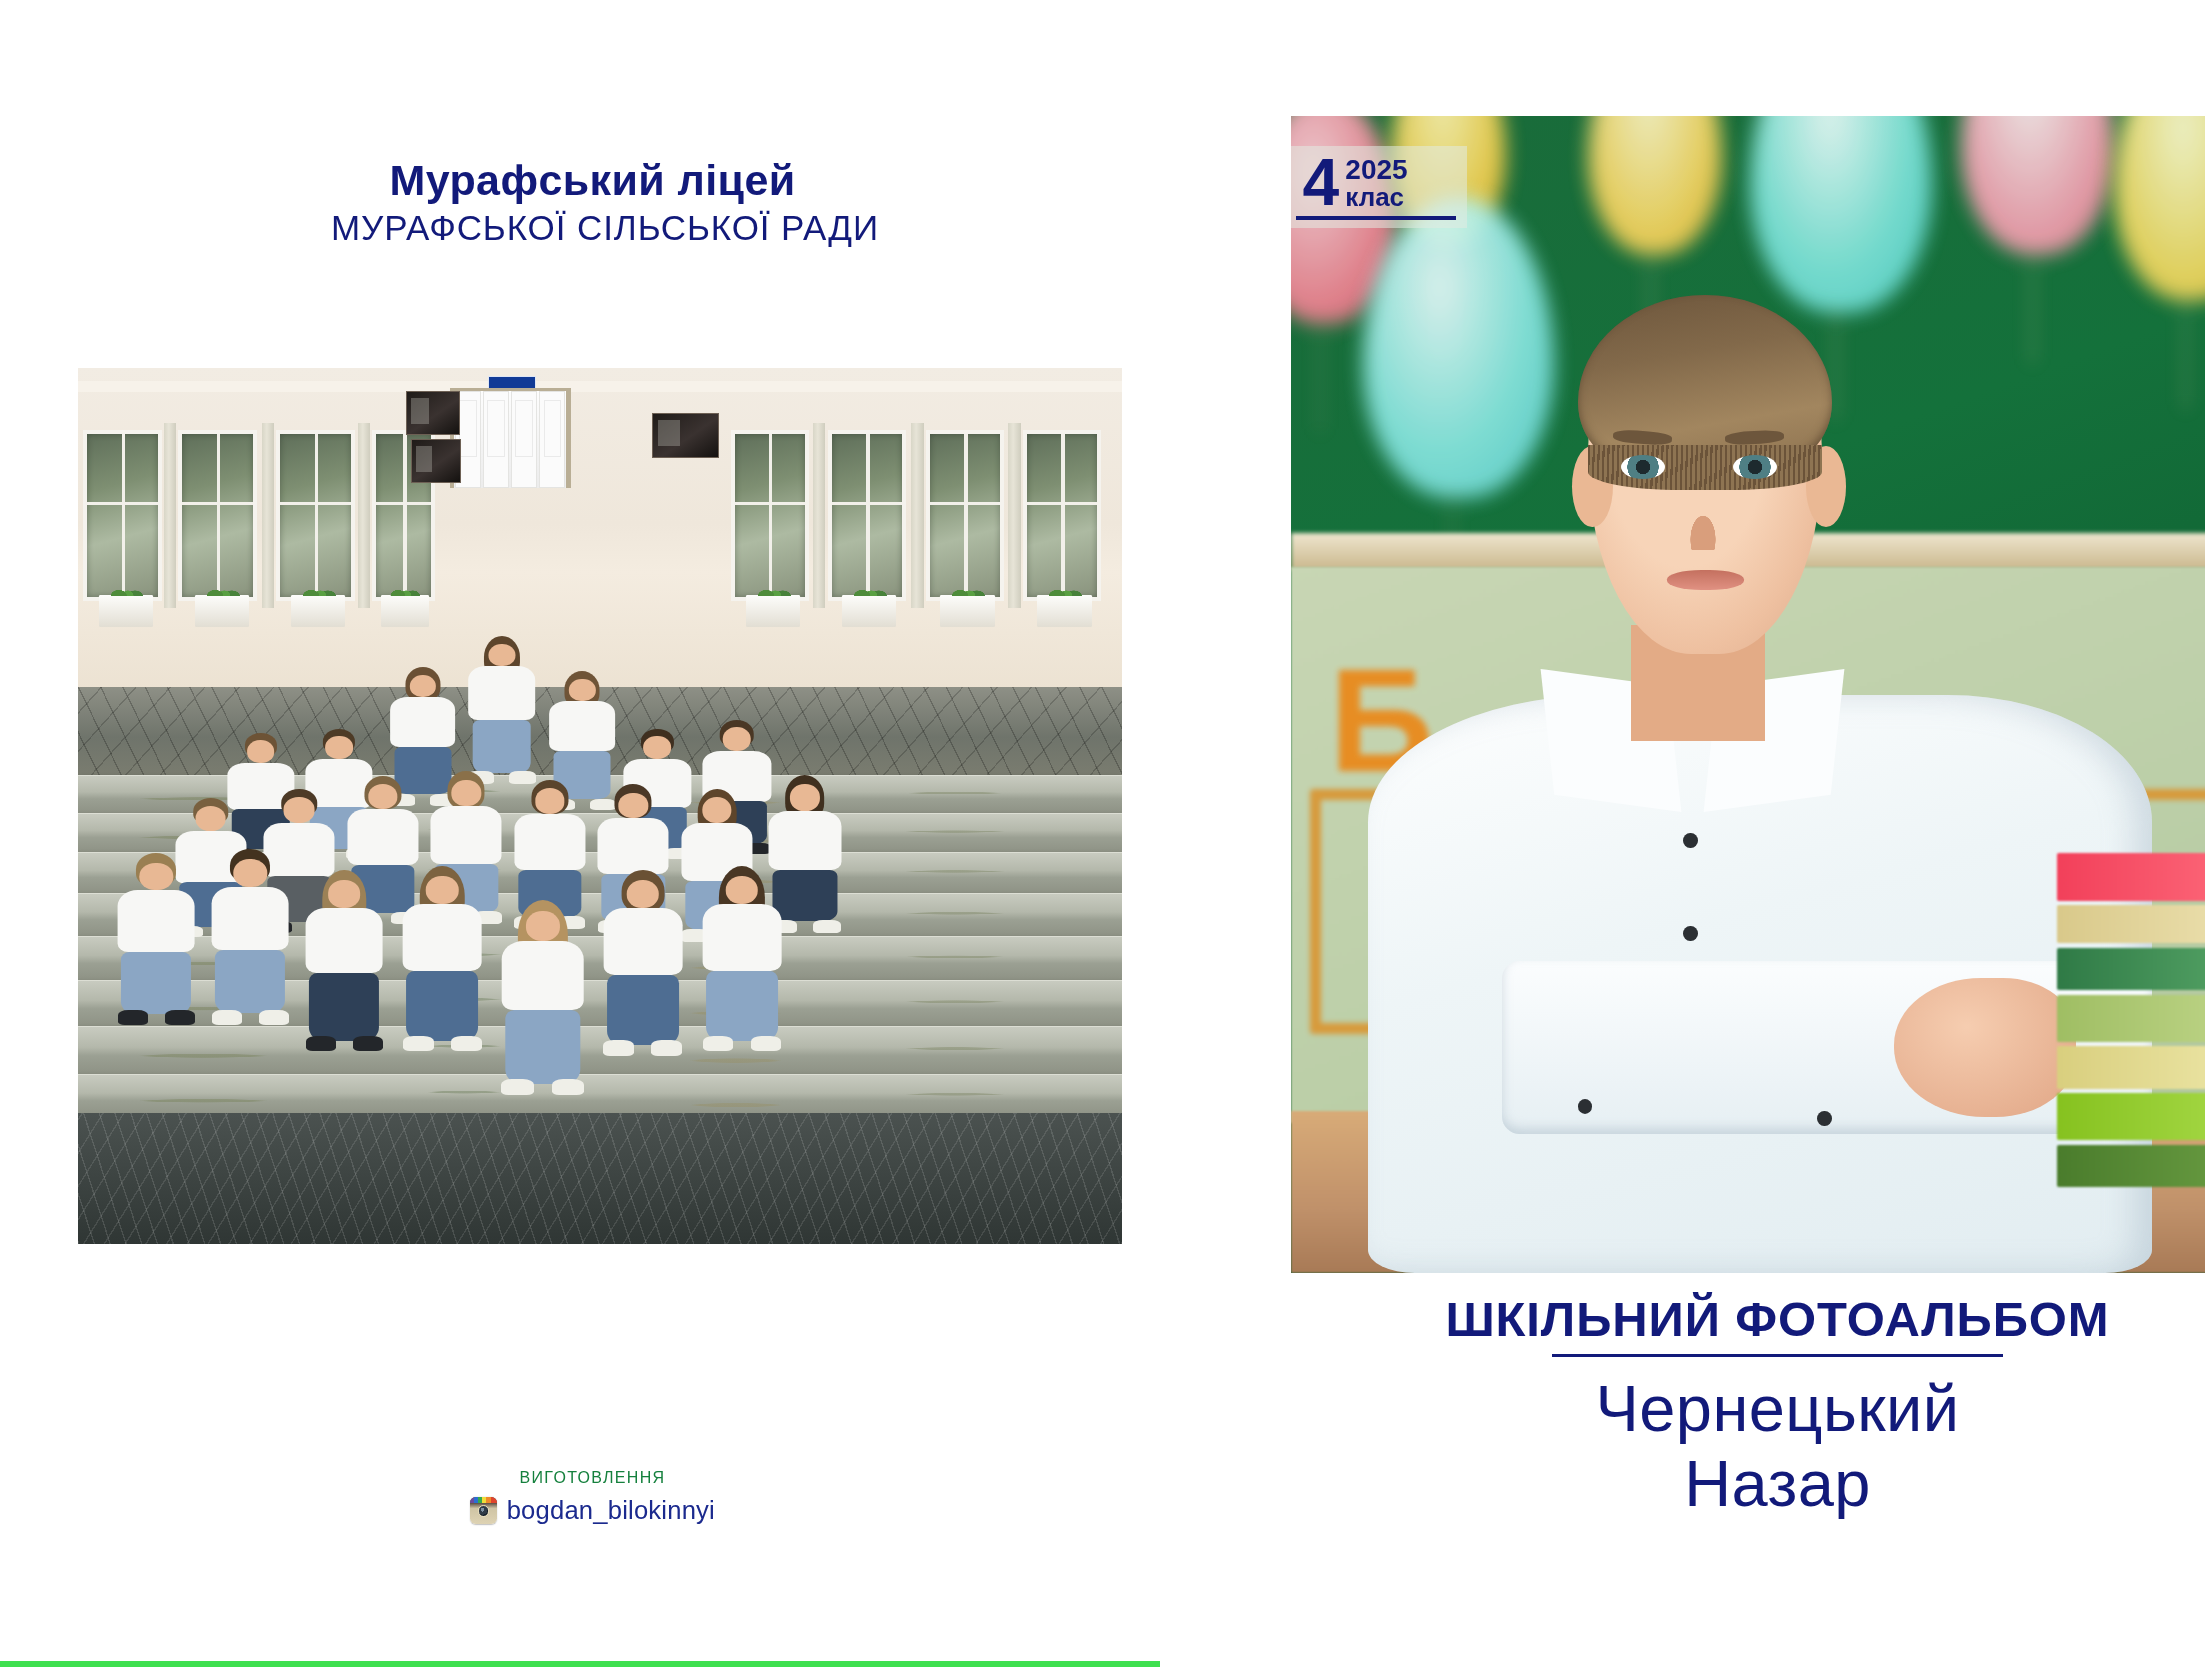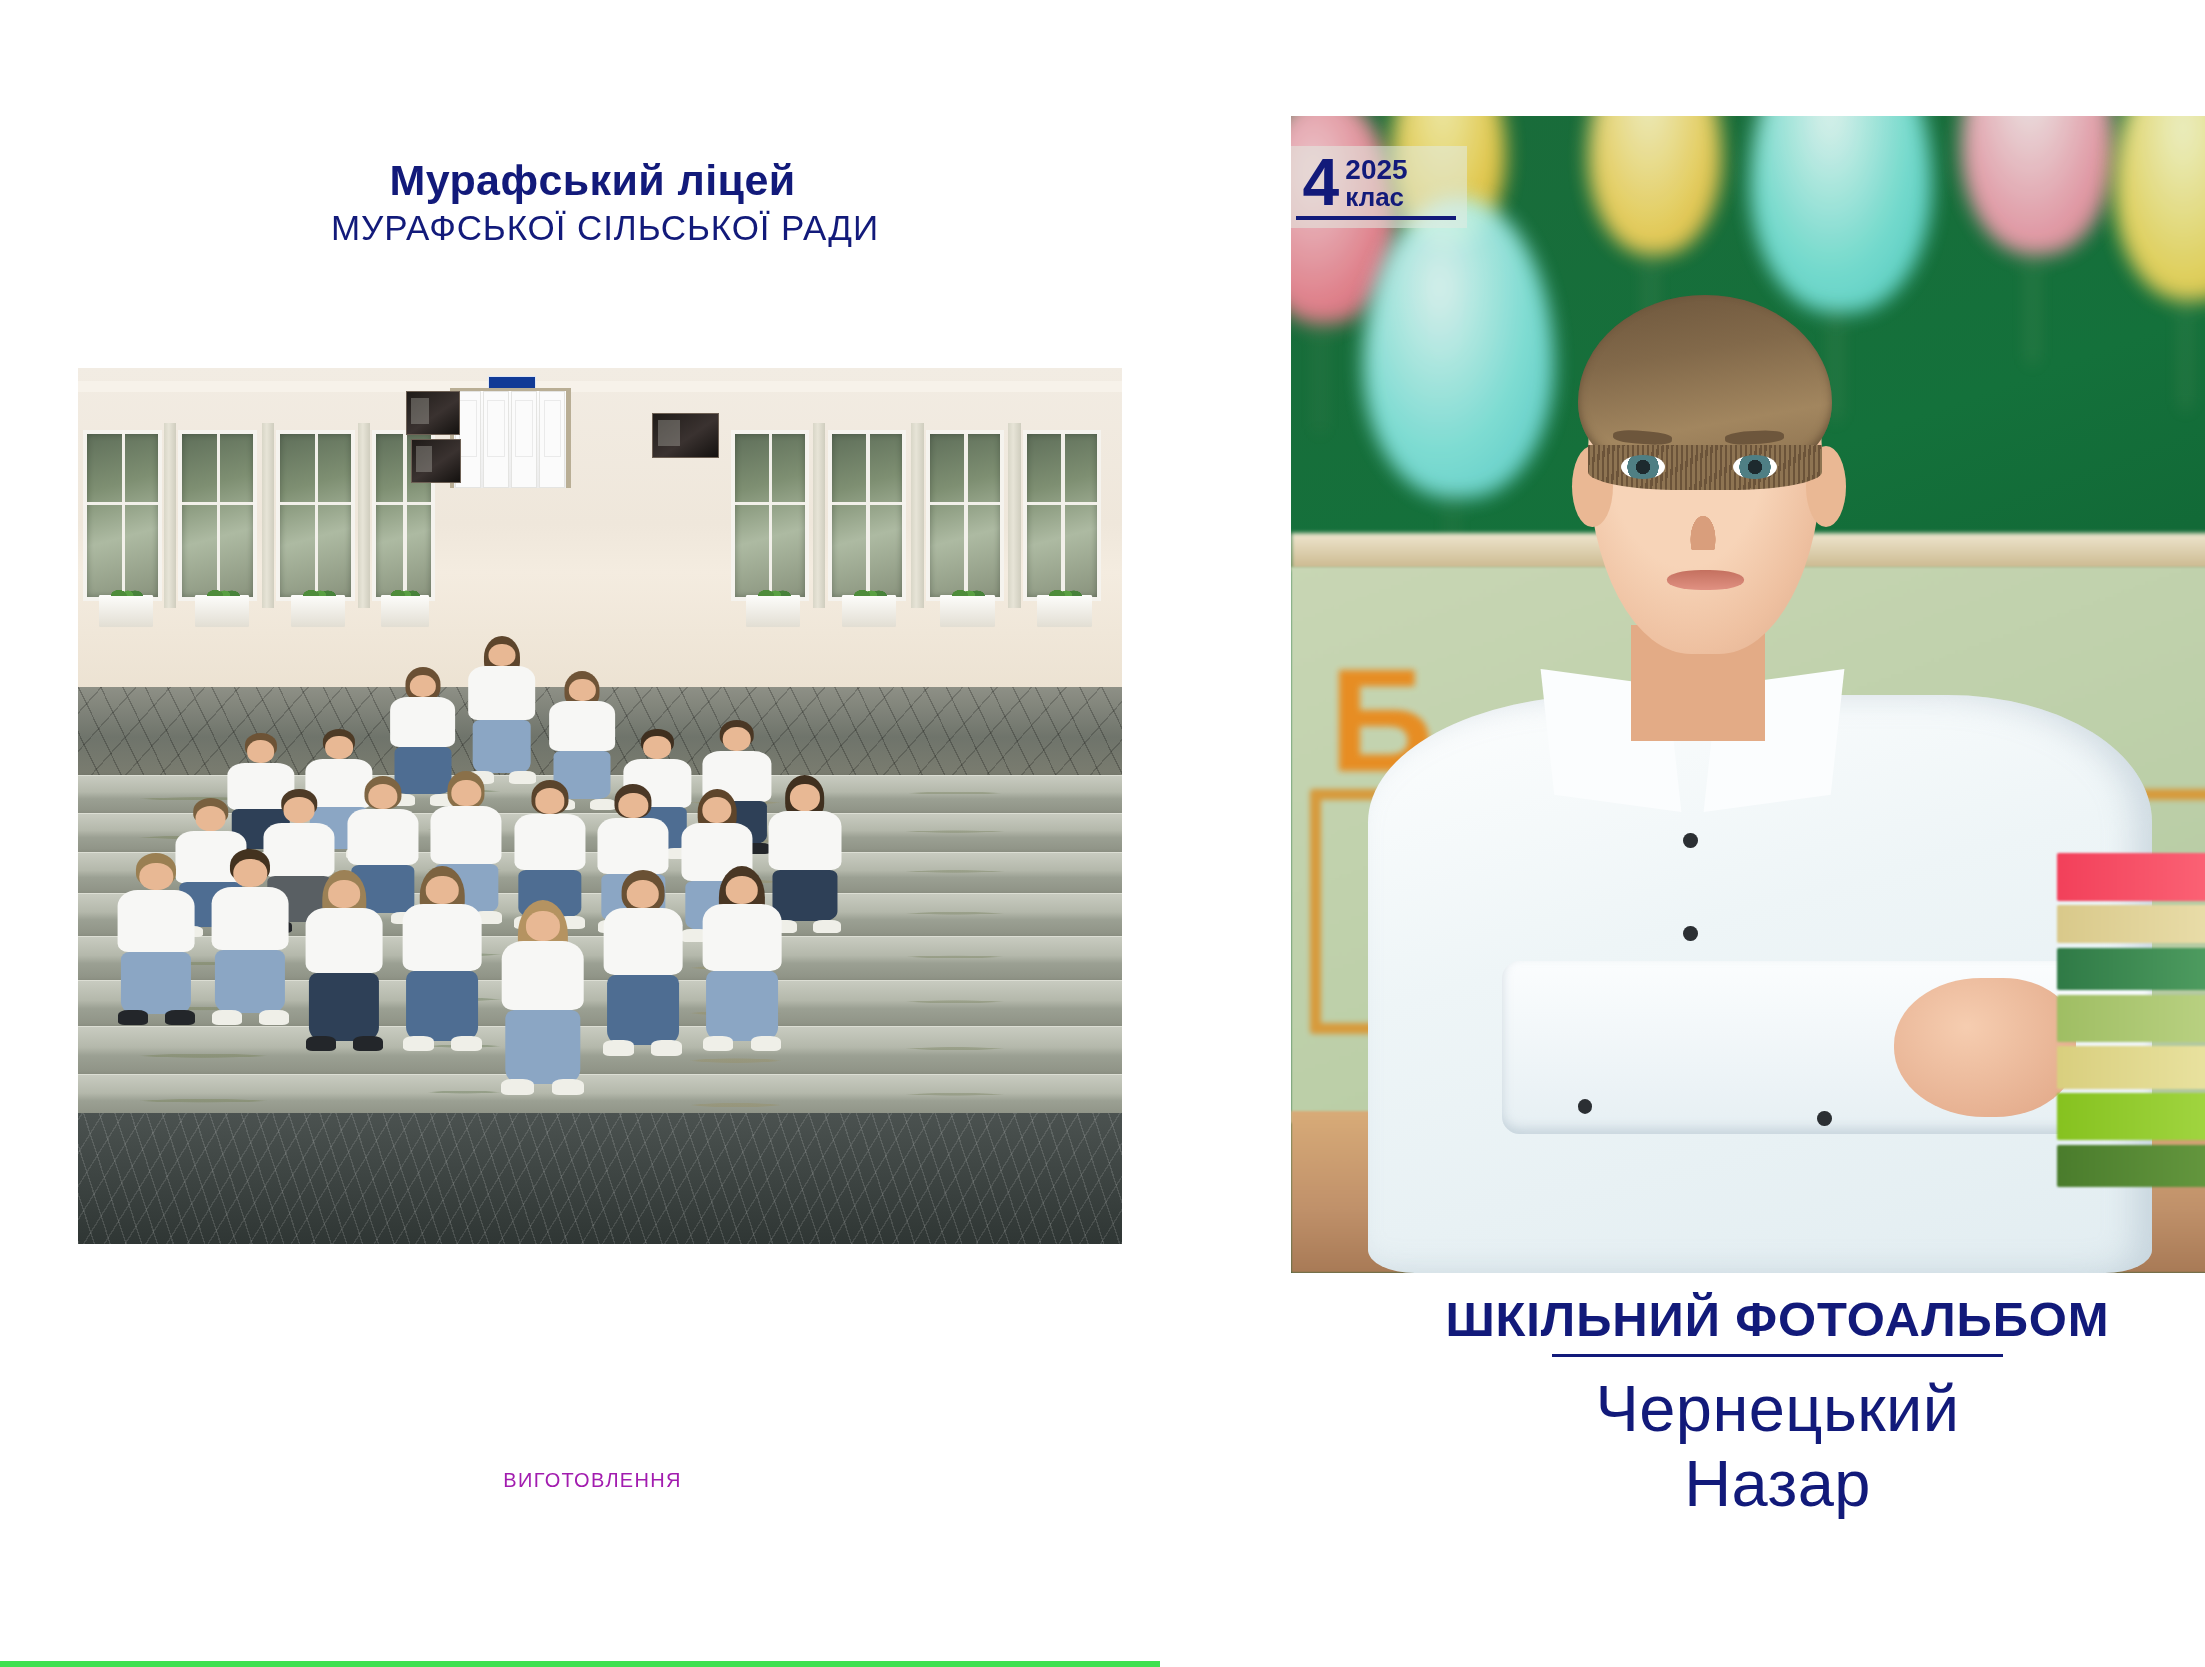--- a/index.html
+++ b/index.html
@@ -234,24 +234,24 @@
 
   
   .footer-left {
     position: absolute;
     left: 0; top: 1467px;
     width: 1185px;
     text-align: center;
     color: #3f4e5c;
   }
   .mk-line {
-    font-size: 20px;
+    font-size: 16px;
     letter-spacing: 1.3px;
     line-height: 1.35;
-    color: #a21caf;
+    color: #15803d;
   }
   .contact-row {
     display: flex;
     align-items: center;
     justify-content: center;
     gap: 9.7px;
     margin-top: 7px;
   }
   .contact-row .txt {
     font-size: 25.6px;
@@ -853,20 +853,24 @@
         <div class="shoe l"></div>
           <div class="shoe r"></div>
       </div>
 
       <div class="cobbles"></div>
     </div>
 
     <div class="footer-left">
       <div class="mk-line">ВИГОТОВЛЕННЯ</div>
 
+      <div class="contact-row">
+        <span class="ico ico-ig"></span>
+        <span class="txt">bogdan_bilokinnyi</span>
+      </div>
 
     </div>
   </div>
 
   <div class="page-right">
 
     <div class="portrait">
       <div class="board"></div>
 
       <div class="balloon" style="left:-4%;  top:-2%;  width:15%; height:20%; background:radial-gradient(ellipse at 42% 34%,#ffd0dc,#f07f8f 65%,#e0607a);"></div>

